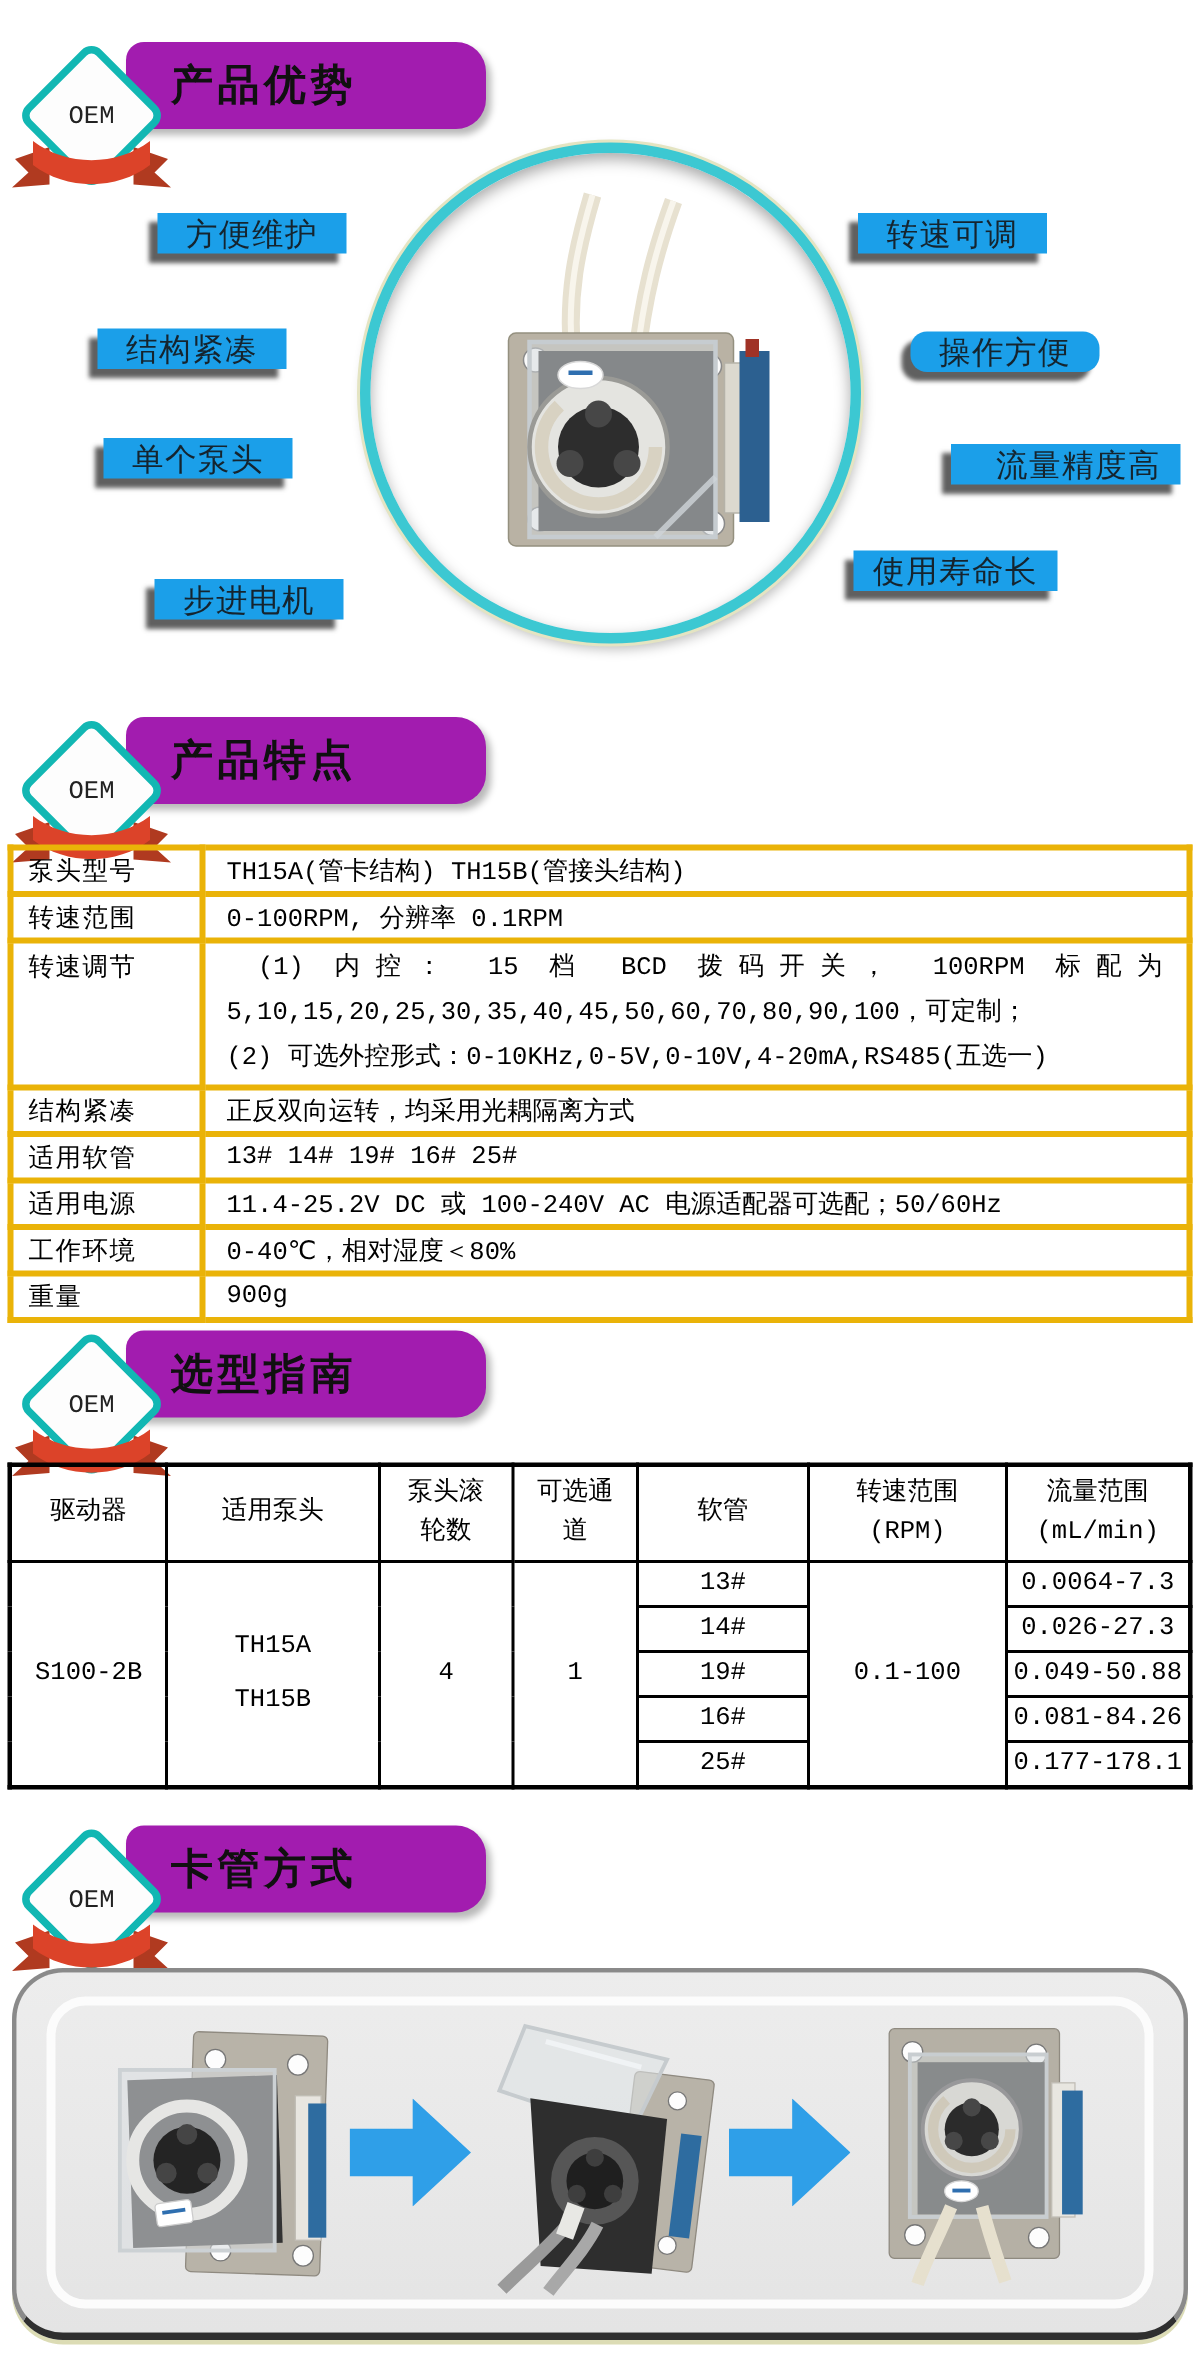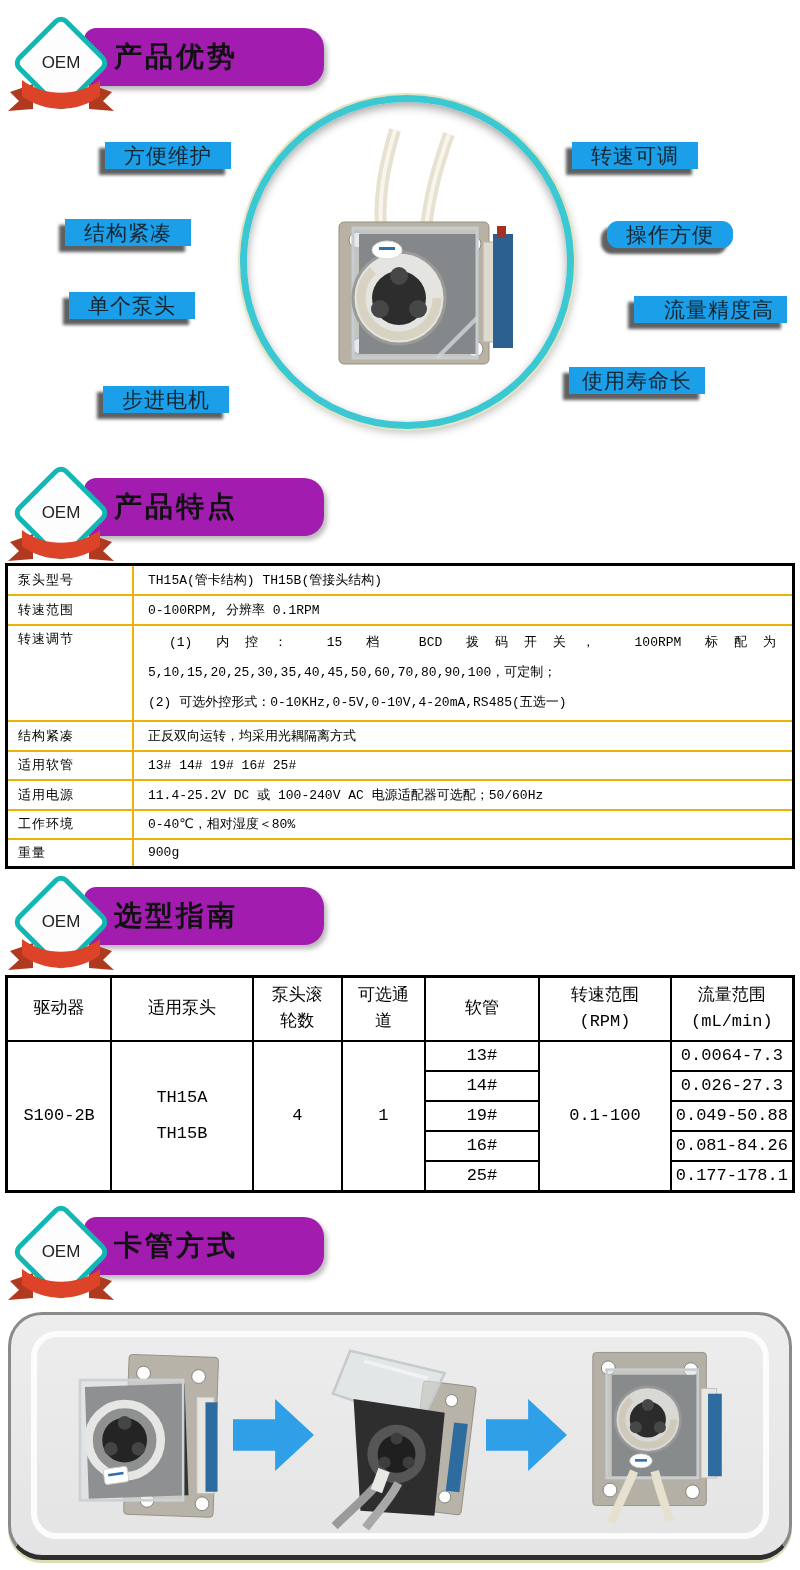--- a/index.html
+++ b/index.html
@@ -6,39 +6,39 @@
   .page{position:relative;width:800px;height:1570px;background:#fff;overflow:hidden;
         font-family:"Liberation Sans","DejaVu Sans",sans-serif;}
 
   
   .sec-header{position:absolute;left:0;width:340px;height:120px;}
   .hdr-bar{position:absolute;left:84px;top:20px;width:240px;height:58px;
            background:#a21caf;border-radius:12px 20px 20px 12px;
            box-shadow:3px 4px 5px rgba(0,0,0,.28);
            display:flex;align-items:center;justify-content:flex-start;}
   .hdr-bar span{font-size:28px;font-weight:700;color:#101010;letter-spacing:3px;padding-left:30px;}
-  .badge{position:absolute;left:6px;top:0;width:110px;height:118px;}
+  .badge{position:absolute;left:6px;top:14px;width:110px;height:118px;font-family:Liberation Mono, monospace;}
 
   
   .circle-photo{position:absolute;left:240px;top:95px;width:320px;height:320px;border-radius:50%;
                 border:7px solid #3cc8d2;background:#fff;
                 box-shadow:0 0 0 2px #e4e4c2, inset 0 4px 10px rgba(0,0,0,.35), 2px 4px 8px rgba(0,0,0,.25);
                 display:flex;align-items:center;justify-content:center;overflow:hidden;}
   .feat{position:absolute;background:#1b9fe9;color:#15242e;font-size:21px;font-weight:500;
         display:flex;align-items:center;justify-content:center;height:27px;
         box-shadow:-6px 6px 3px rgba(68,68,68,.85);letter-spacing:1px;}
   .w4{width:126px;} .w5{width:136px;}
   .fl1{left:105px;top:142px;} .fl2{left:65px;top:219px;} .fl3{left:69px;top:292px;} .fl4{left:103px;top:386px;}
   .fr1{left:572px;top:142px;} .fr2{left:607px;top:221px;border-radius:11px;} .fr3{left:634px;top:296px;padding-left:17px;} .fr4{left:569px;top:367px;}
 
   
   .spec-font{font-family:"Liberation Mono","DejaVu Sans Mono","DejaVu Sans",monospace;}
   table.spec{position:absolute;left:5px;top:563px;width:790px;border-collapse:collapse;
              border:3px solid #000;}
-  table.spec td{border:2px solid #eab308;font-size:13px;color:#000;vertical-align:middle;}
+  table.spec td{border:4px solid #eab308;font-size:17px;color:#000;vertical-align:middle;}
   table.spec td.lbl{width:110px;padding:2px 4px 2px 10px;letter-spacing:1px;}
   table.spec td.val{padding:2px 6px 2px 14px;}
   .just{text-align:justify;text-align-last:justify;padding-right:10px;margin-left:21px;}
   .vline{line-height:30px;}
 
   table.sel{position:absolute;left:5px;top:975px;width:790px;border-collapse:collapse;
             border:3px solid #000;text-align:center;}
   table.sel th,table.sel td{border:2px solid #000;font-size:17px;font-weight:400;color:#000;
             vertical-align:middle;line-height:26px;}
   table.sel tr.hdr{height:64px;}

